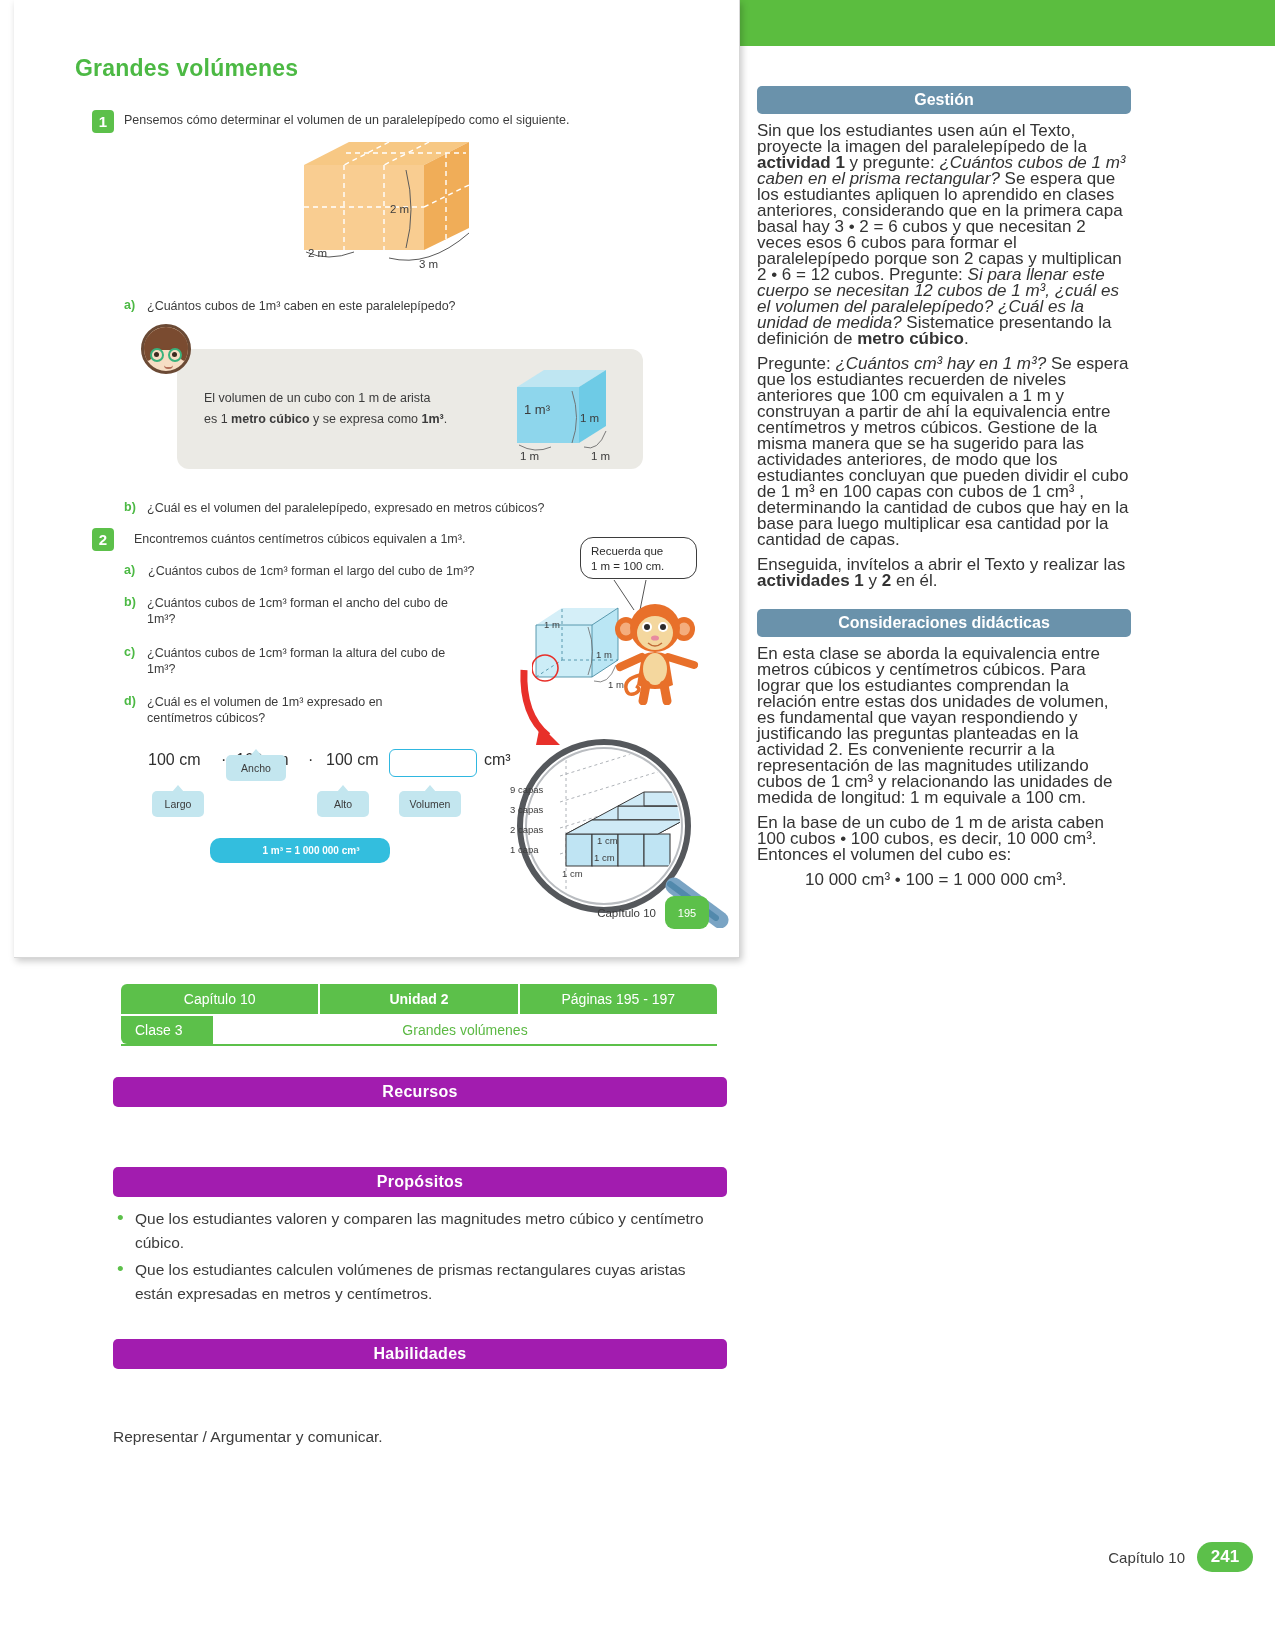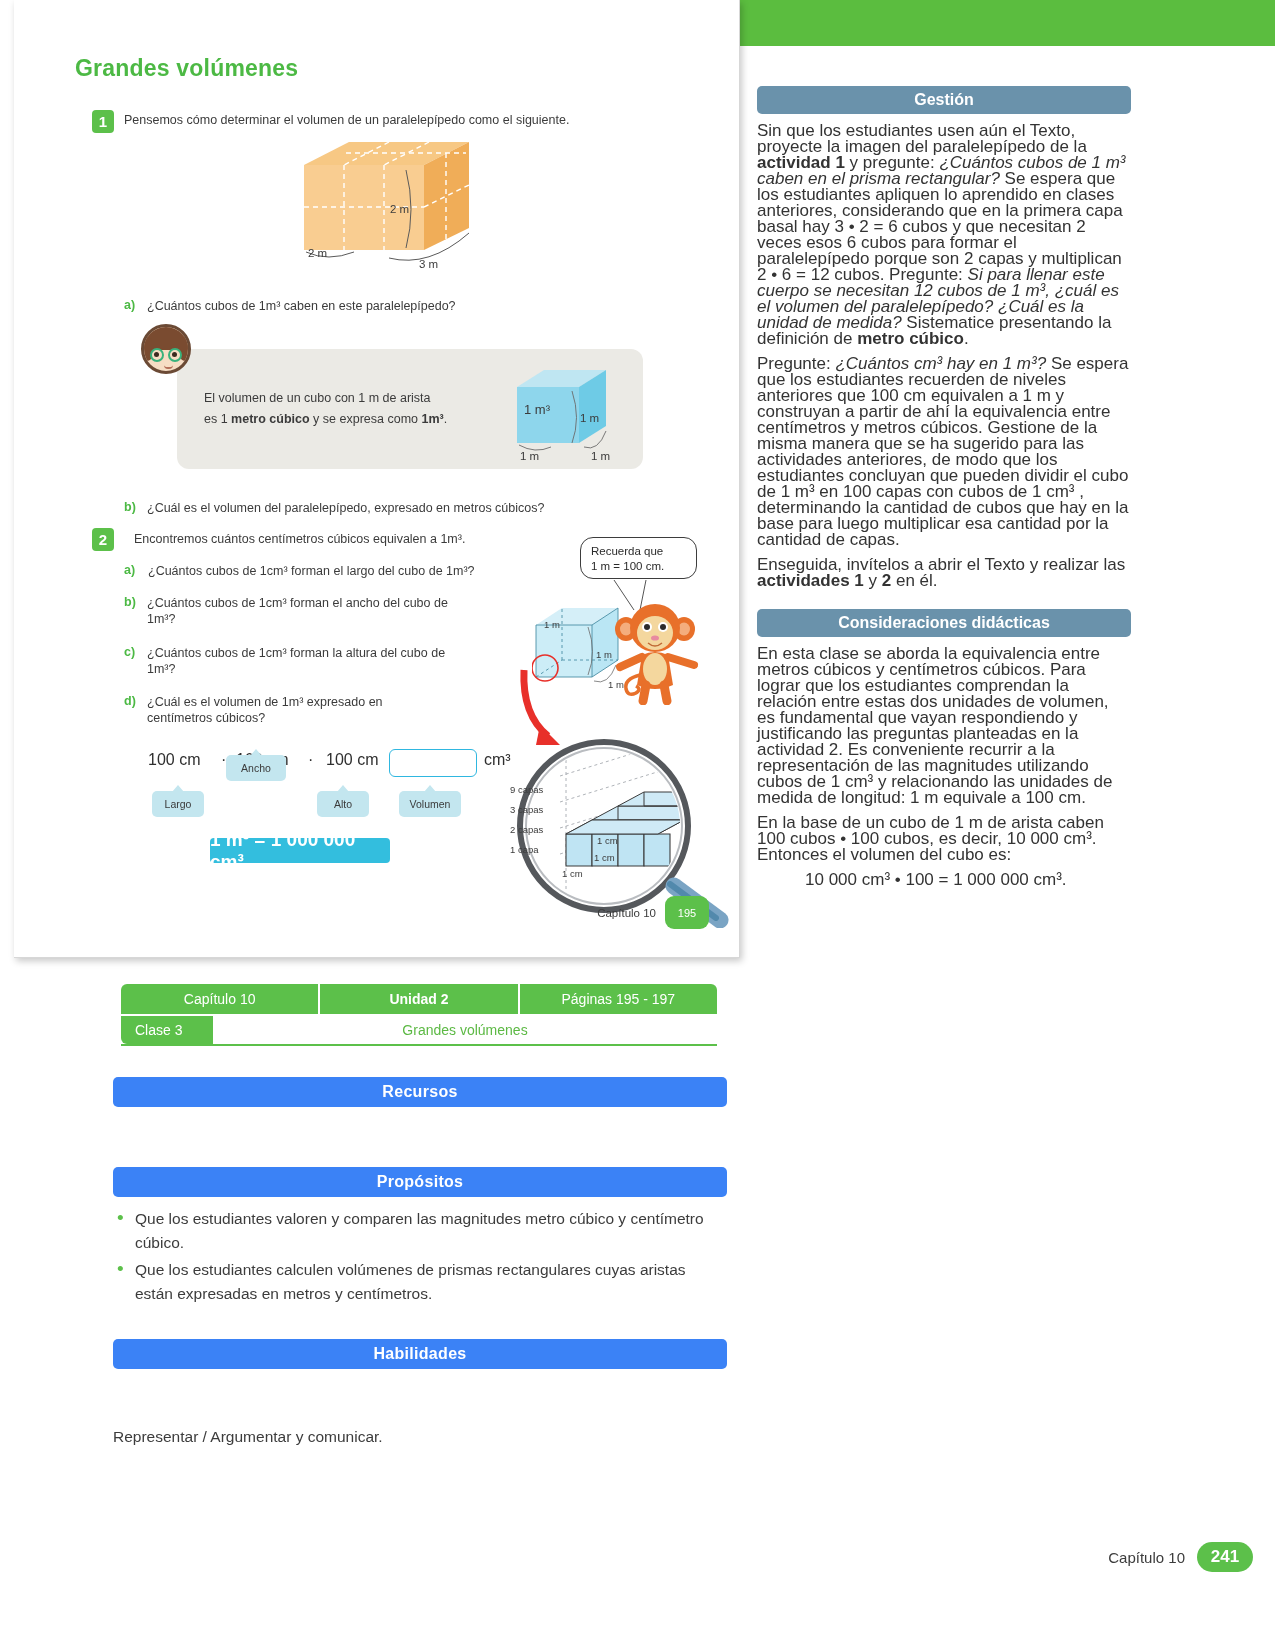--- a/index.html
+++ b/index.html
@@ -91,23 +91,23 @@
     font-size:10.5px; color:#3b3b3b; display:flex; align-items:center;
     justify-content:center;
   }
   .tag:before{
     content:""; position:absolute; top:-6px; left:50%; margin-left:-6px;
     border-left:6px solid transparent; border-right:6px solid transparent;
     border-bottom:7px solid #c3e6ef;
   }
   .result-banner{
     position:absolute; left:196px; top:838px; width:180px; height:25px;
-    background:#33bede; border-radius:4px; color:#fff;
-    font-size:19px; font-weight:bold;
-    display:flex; align-items:center; justify-content:center;
+    background:#33bede; border-radius:10px; color:#fff;
+    font-size:10px; font-weight:bold;
+    display:flex; align-items:center; justify-content:center;padding-left:22px;
   }
   .bk-foot{
     position:absolute; right:30px; bottom:28px;
     display:flex; align-items:center; gap:9px;
   }
   .bk-foot .cap{ font-size:11.5px; color:#3b3b3b; }
   .bk-foot .pg{
     width:44px; height:33px; border-radius:9px; background:#5cc04a;
     color:#fff; font-size:11px; display:flex; align-items:center; justify-content:center;
   }
@@ -130,21 +130,21 @@
     display:flex; align-items:center; padding-left:14px;
     border-radius:0 0 0 6px;
   }
   .meta-name{
     flex:1; color:#5cb944; font-size:14px;
     display:flex; align-items:center; justify-content:center;
   }
 
   
   .sec-head{
-    position:absolute; height:30px; background:#3b82f6; border-radius:5px;
+    position:absolute; height:30px; background:#a21caf; border-radius:5px;
     color:#fff; font-size:16px; font-weight:bold;
     display:flex; align-items:center; justify-content:center;
     letter-spacing:.3px;
   }
   .body-txt{
     position:absolute; font-size:15.5px; color:#3c3c3c; line-height:23px;margin-top:44px;
   }
   .bullets{ position:absolute; margin:0; padding:0; list-style:none; }
   .bullets li{
     position:relative; padding-left:22px; font-size:15.5px; color:#3c3c3c;

